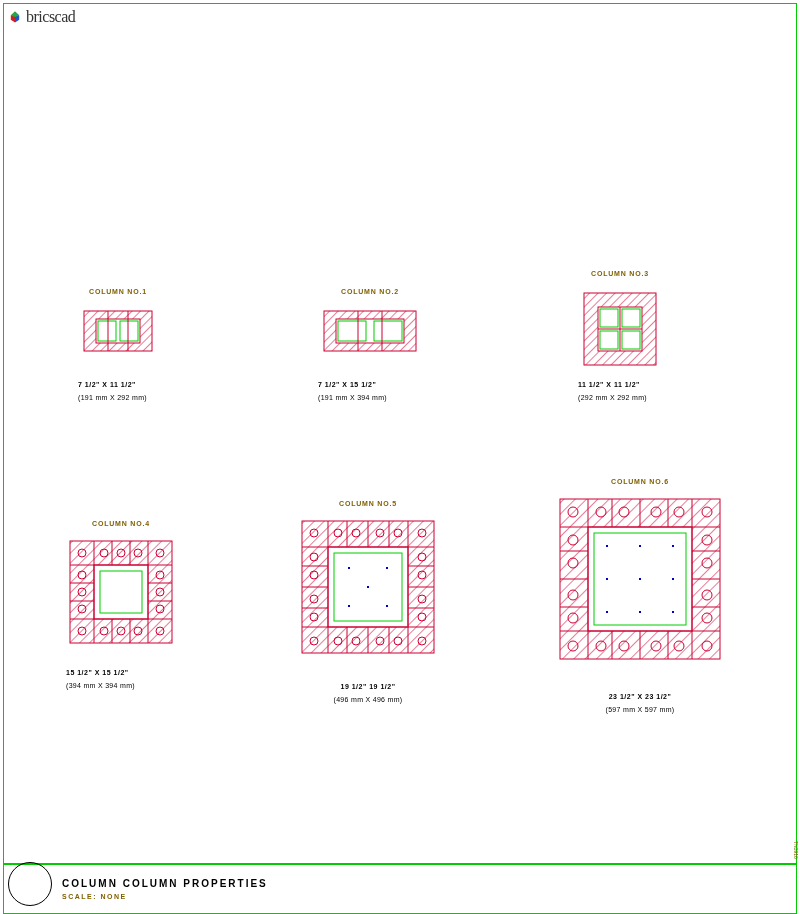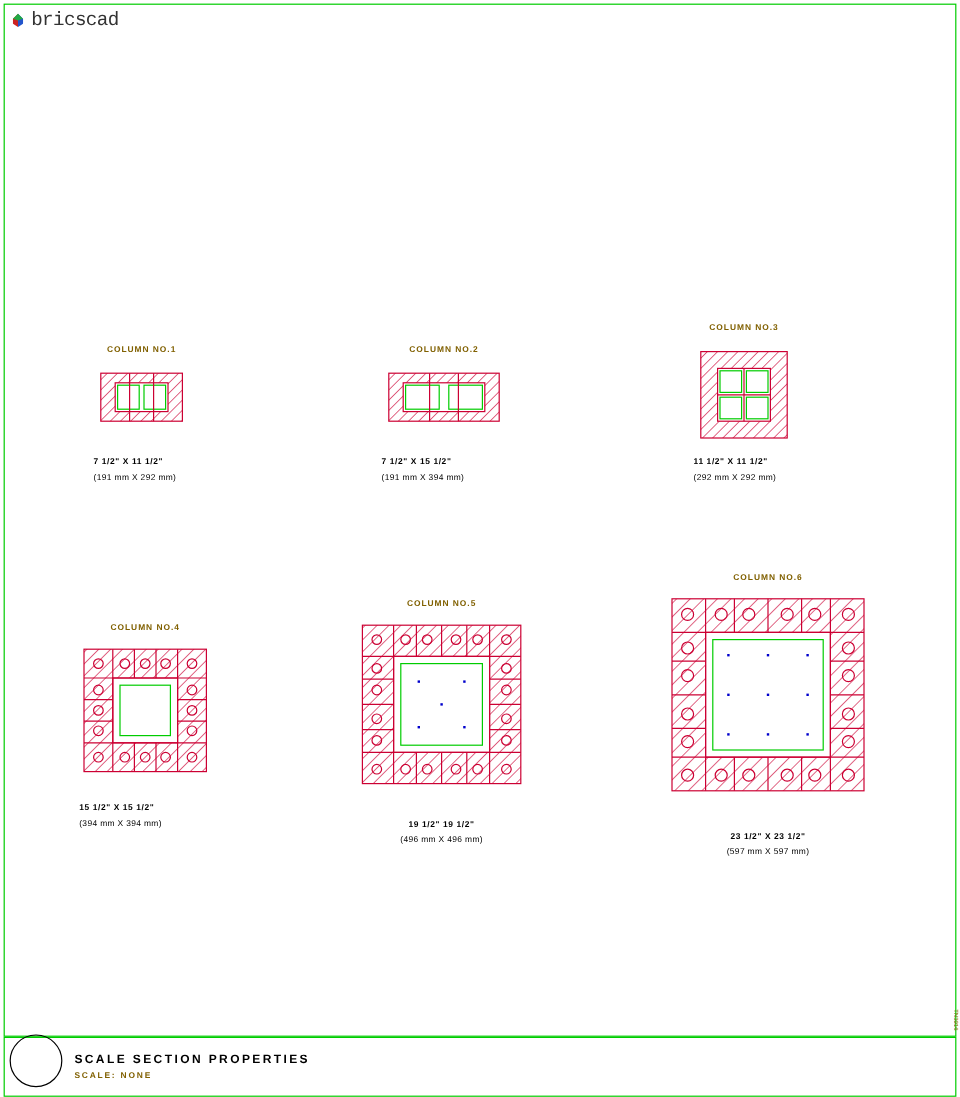--- a/index.html
+++ b/index.html
@@ -19,21 +19,21 @@
     position: absolute;
     top: 8px; left: 8px;
     display: flex;
     align-items: center;
     gap: 4px;
   }
   .header-logo {
     width: 14px; height: 14px;
   }
   .header-text {
-    font-family: Liberation Mono, monospace;
+    font-family: Liberation Serif, serif;
     font-size: 16px;
     color: #333;
     letter-spacing: -0.5px;
   }
   .columns-group {
     position: absolute;
   }
   .col-label {
     font-size: 7px;
     letter-spacing: 0.8px;
@@ -372,16 +372,16 @@
     <div class="dim-label">23 1/2" X 23 1/2"</div>
     <div class="dim-sub" style="margin-top:6px;">(597 mm X 597 mm)</div>
   </div>
 </div>
 
 <div class="side-code">TN3916</div>
 
 <div class="title-block">
   <div class="title-circle"></div>
   <div class="title-texts">
-    <div class="title-main">SCALE SECTION PROPERTIES</div>
+    <div class="title-main">COLUMN COLUMN PROPERTIES</div>
     <div class="title-scale">SCALE: NONE</div>
   </div>
 </div>
 
 </body></html>

